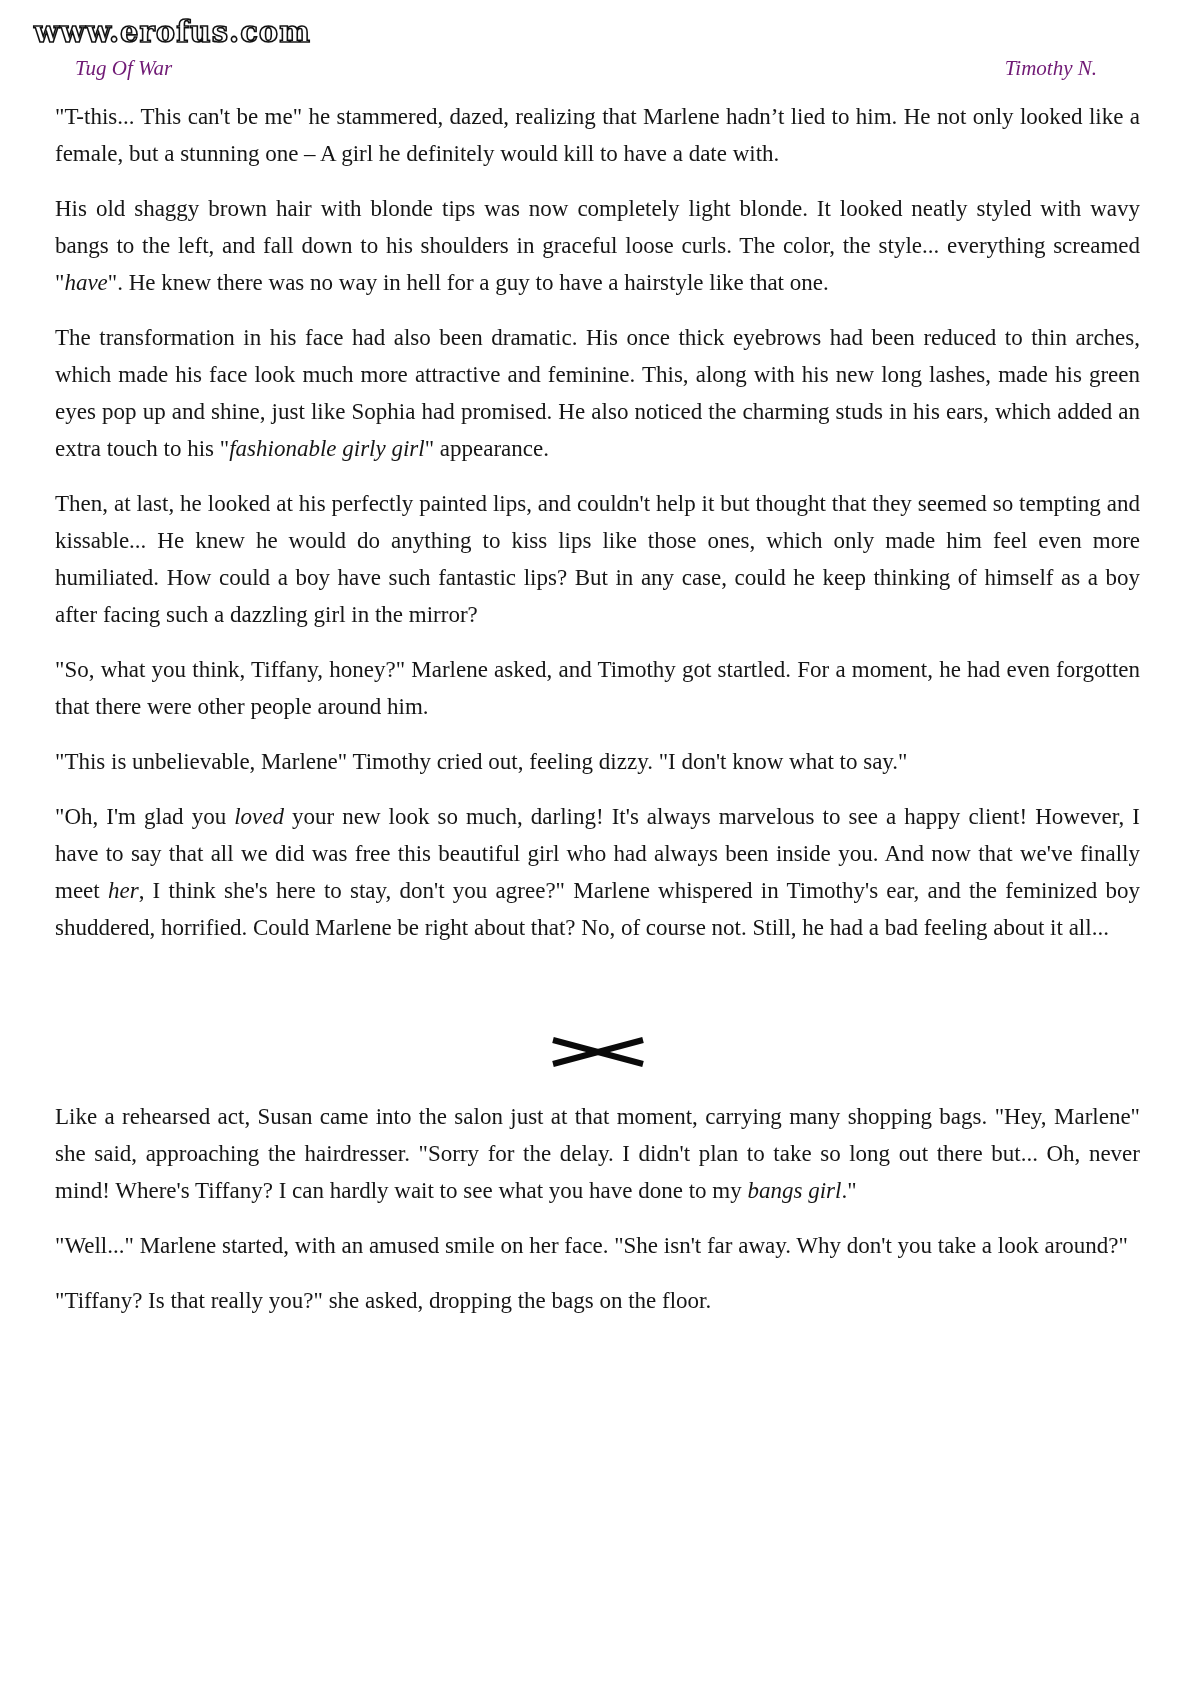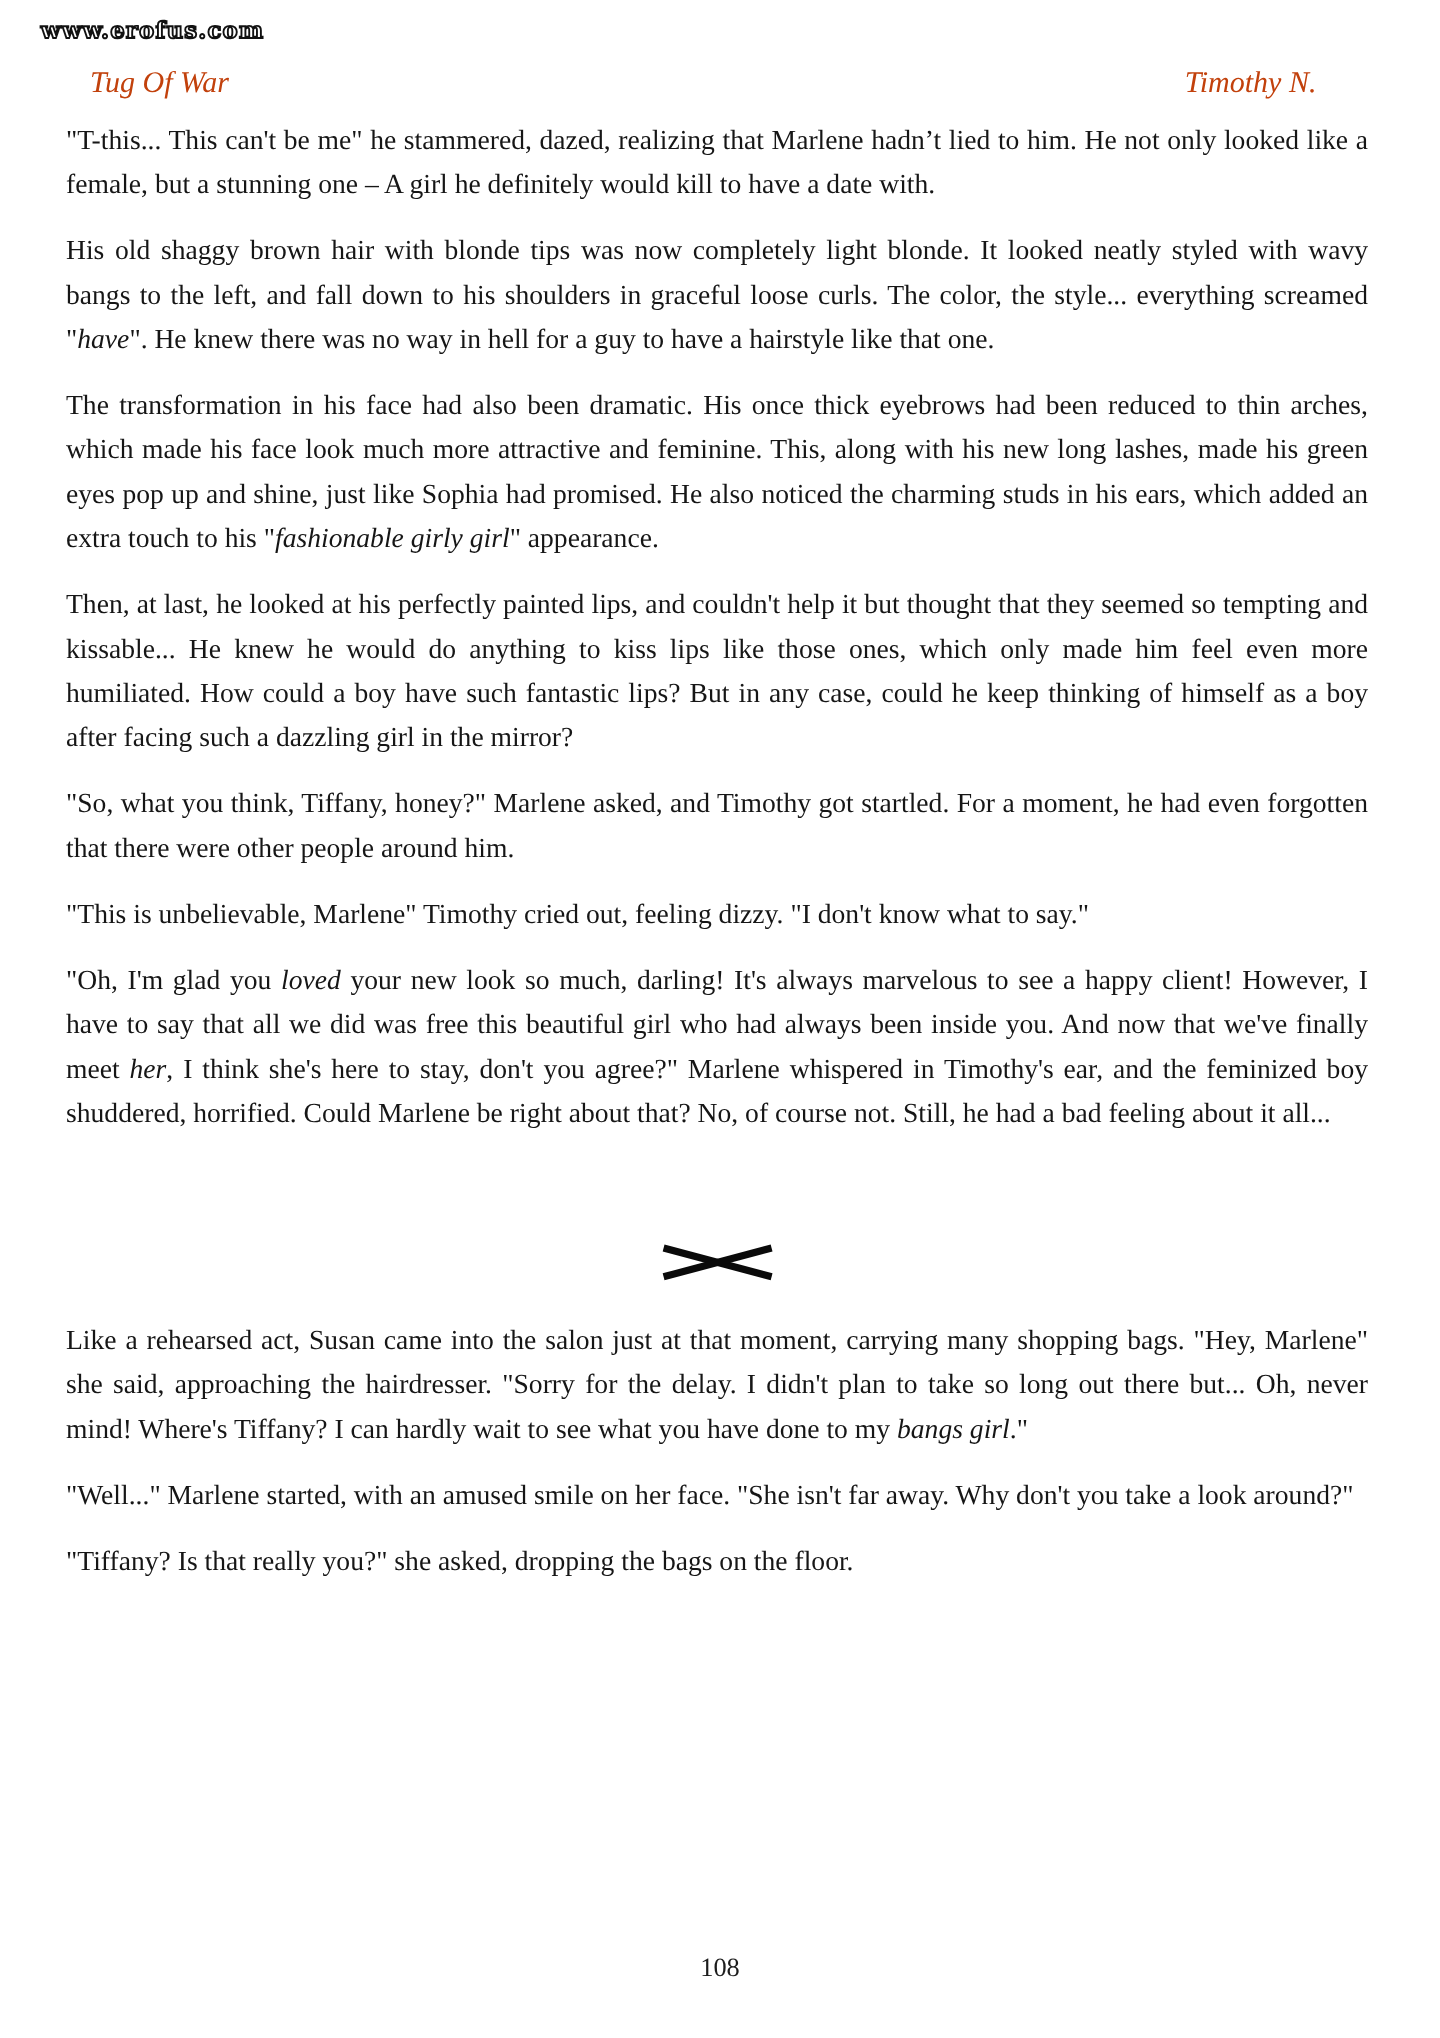--- a/index.html
+++ b/index.html
@@ -15,37 +15,37 @@
     font-family: "Liberation Serif", "DejaVu Serif", serif;
     color: #161616;
     overflow: hidden;
   }
   .watermark {
     position: absolute;
     top: 15px;
     left: 34px;
     font-family: "DejaVu Serif", serif;
     font-weight: 700;
-    font-size: 19px;
+    font-size: 29px;
     letter-spacing: 1px;
     color: #ffffff;
     -webkit-text-stroke: 1.6px #111111;
     white-space: nowrap;
   }
   .header {
     position: absolute;
     top: 56px;
     left: 75px;
     right: 103px;
     display: flex;
     justify-content: space-between;
     align-items: baseline;
     font-style: italic;
-    font-size: 25px;
-    color: #c2410c;
+    font-size: 21px;
+    color: #701a75;
   }
   .body-text {
     position: absolute;
     top: 98px;
     left: 55px;
     width: 1085px;
     font-size: 23px;
     line-height: 37px;
     text-align: justify;
   }
@@ -105,17 +105,14 @@
     </div>
 
     <div>
         <p><span>Like a rehearsed act, Susan came into the salon just at that moment, carrying many shopping bags. "Hey, Marlene" she said, approaching the hairdresser. "Sorry for the delay. I didn't plan to take so long out there but... Oh, never mind! Where's Tiffany? I can hardly wait to see what you have done to my </span><em>bangs girl</em><span>."</span></p>
         <p><span>"Well..." Marlene started, with an amused smile on her face. "She isn't far away. Why don't you take a look around?"</span></p>
         <p><span>"Tiffany? Is that really you?" she asked, dropping the bags on the floor.</span></p>
       </div>
 
   </div>
 
-  <div class="footer">
-    <span>108</span>
-  </div>
 
 </div>
 
 </body></html>

